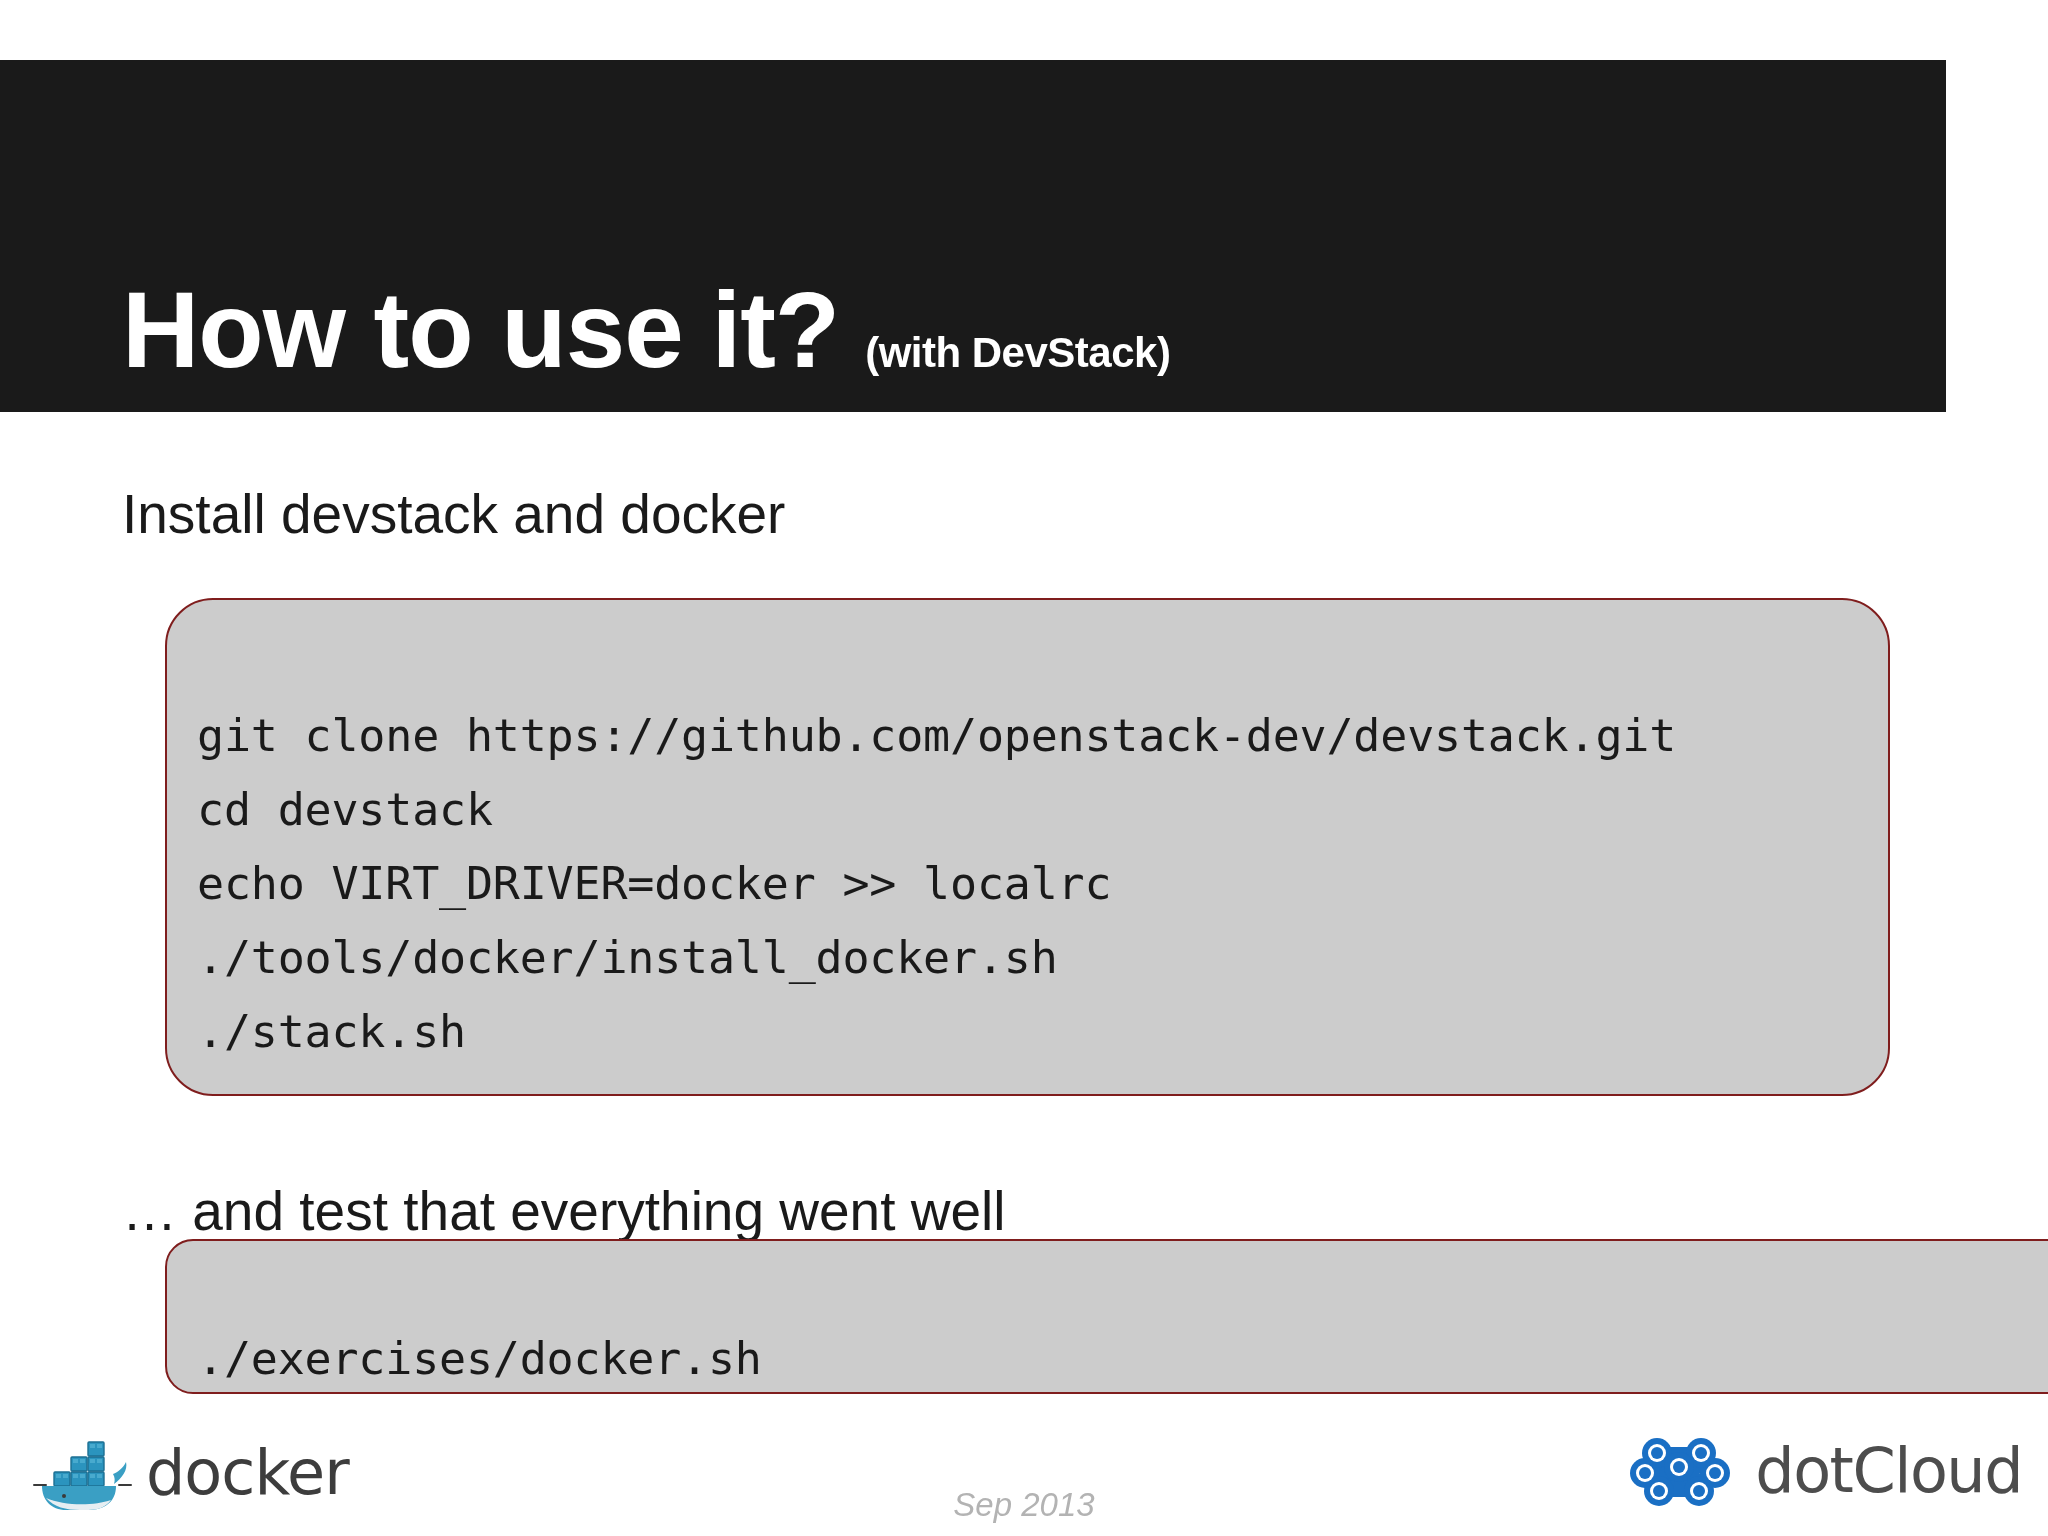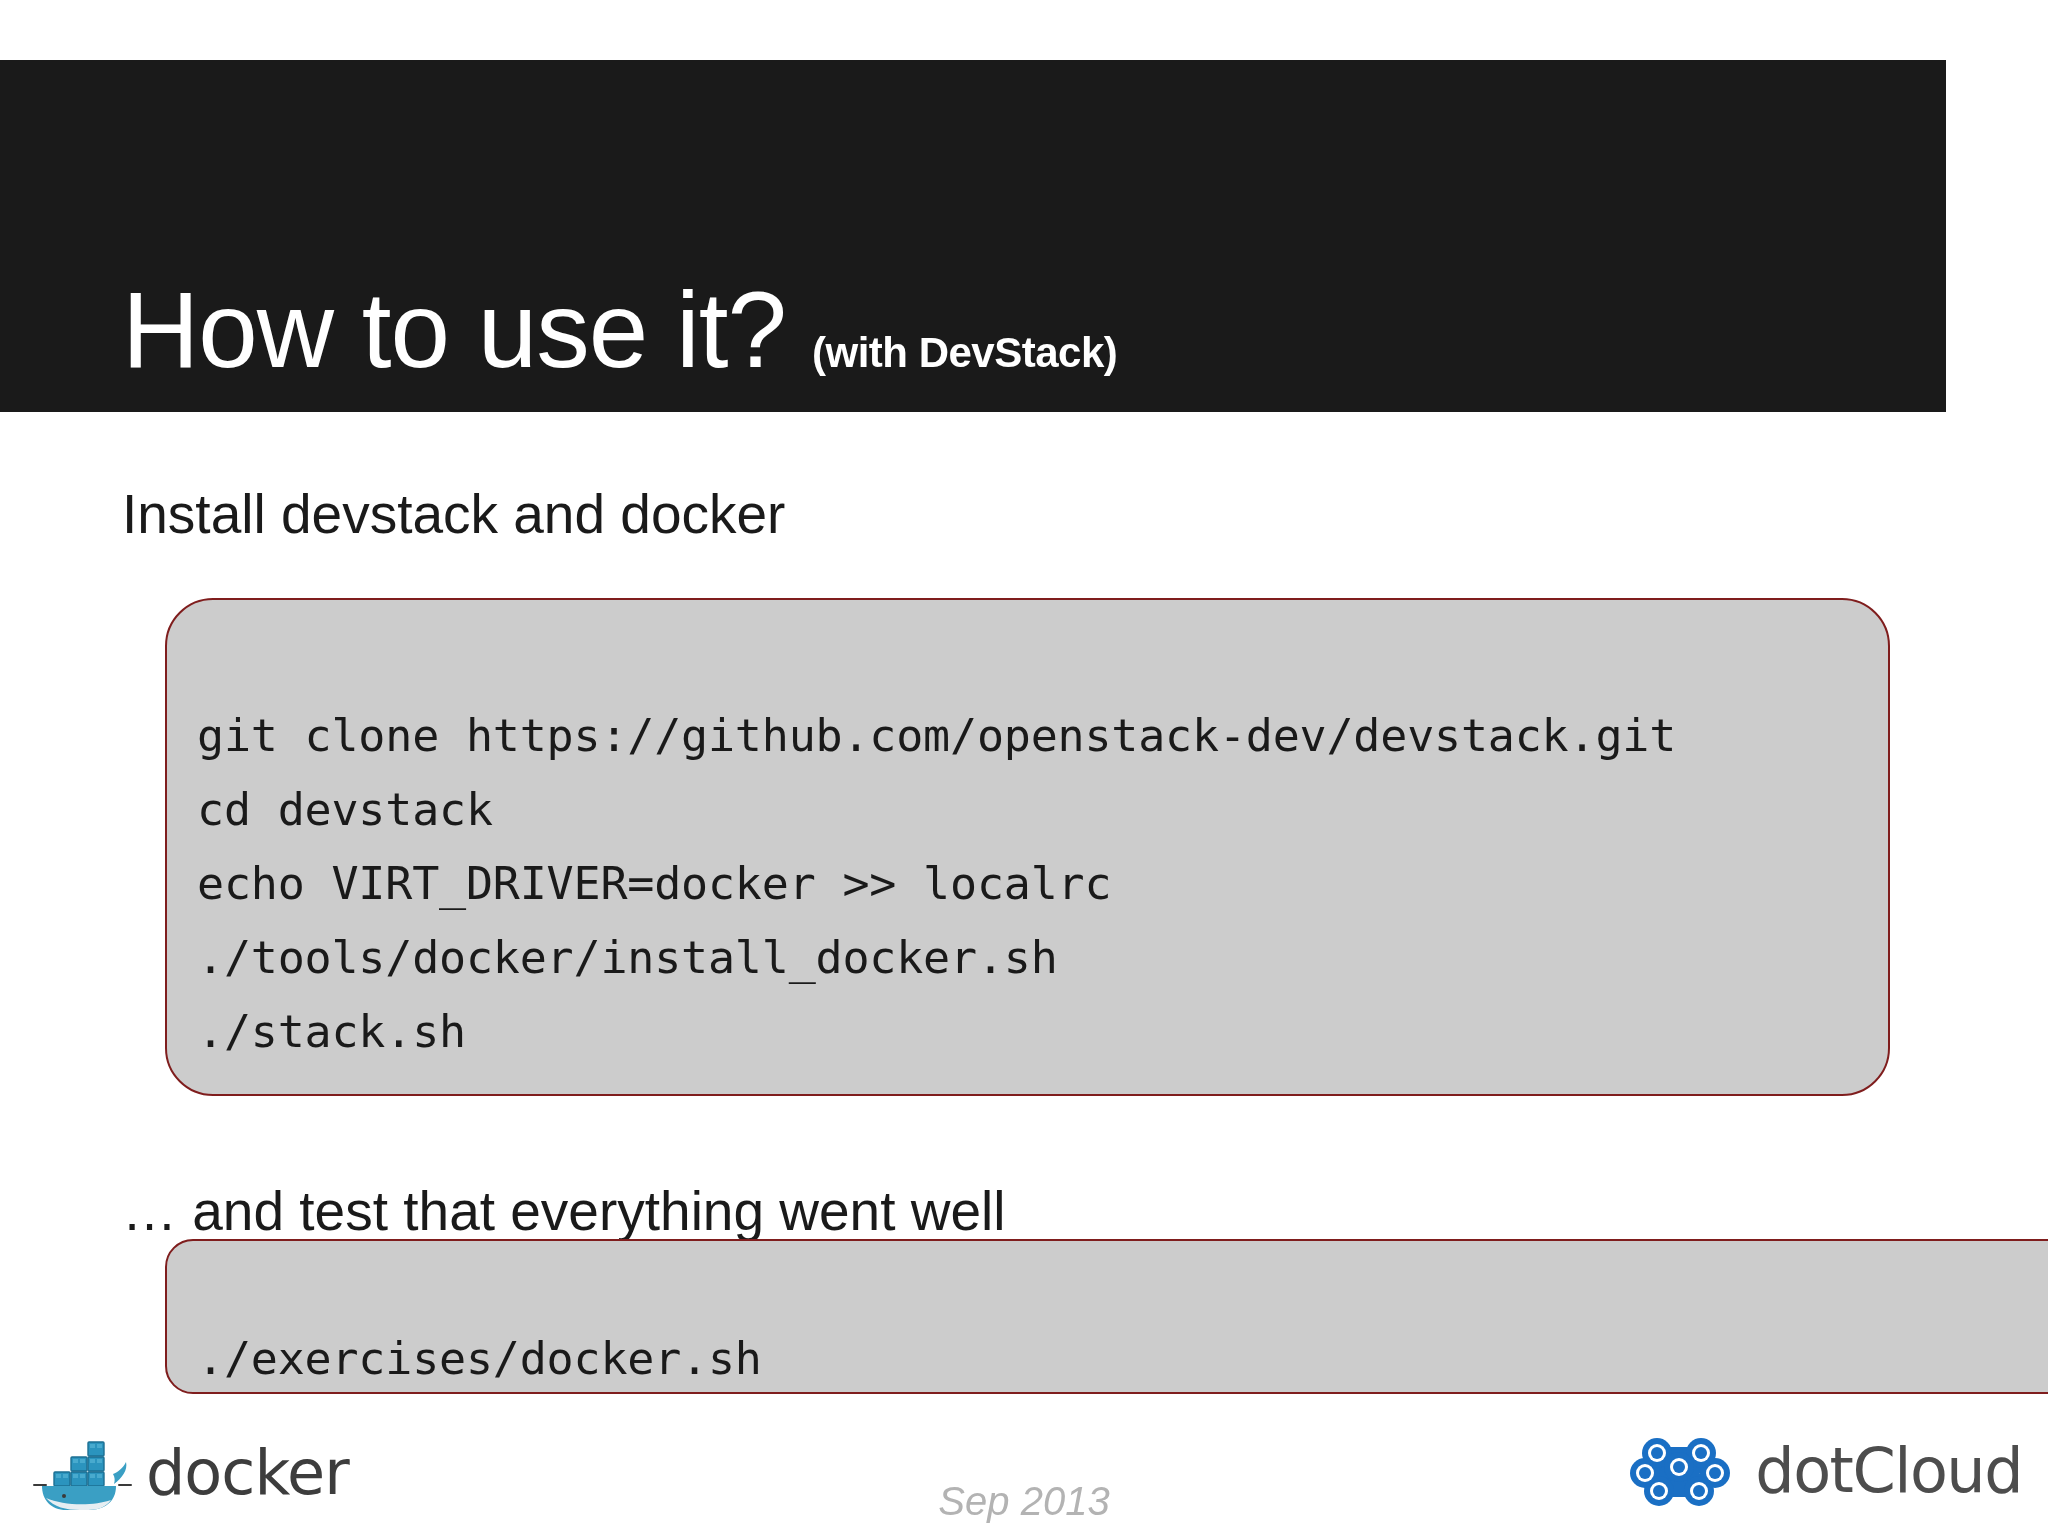--- a/index.html
+++ b/index.html
@@ -30,21 +30,21 @@
     position: absolute;
     left: 122px;
     bottom: 28px;
     display: flex;
     align-items: baseline;
     white-space: nowrap;
   }
   .title-main {
     color: #ffffff;
     font-family: "Liberation Sans", sans-serif;
-    font-weight: normal;
+    font-weight: bold;
     font-size: 107px;
     line-height: 1.0;
     letter-spacing: -1px;
   }
   .title-sub {
     color: #ffffff;
     font-family: "Liberation Sans", sans-serif;
     font-weight: bold;
     font-size: 42px;
     line-height: 1.0;
@@ -101,21 +101,21 @@
   
   .footer-date {
     position: absolute;
     left: 0;
     right: 0;
     bottom: 12px;
     text-align: center;
     color: #b3b3b3;
     font-family: "Liberation Sans", sans-serif;
     font-style: italic;
-    font-size: 40px;
+    font-size: 33px;
   }
 
   .logo-docker {
     position: absolute;
     left: 24px;
     bottom: 16px;
     display: flex;
     align-items: center;
     height: 94px;
   }

